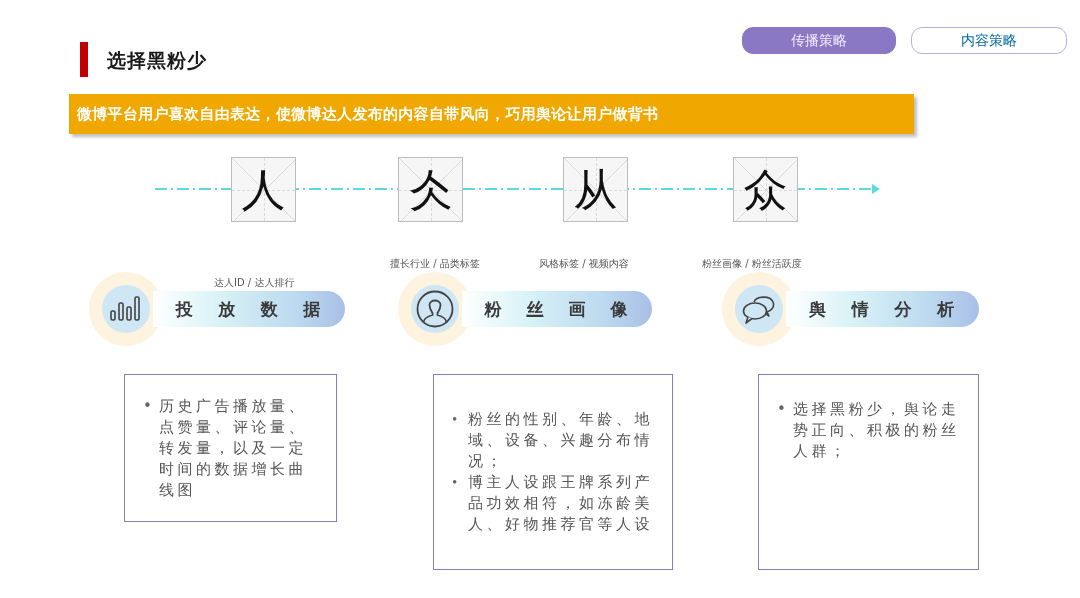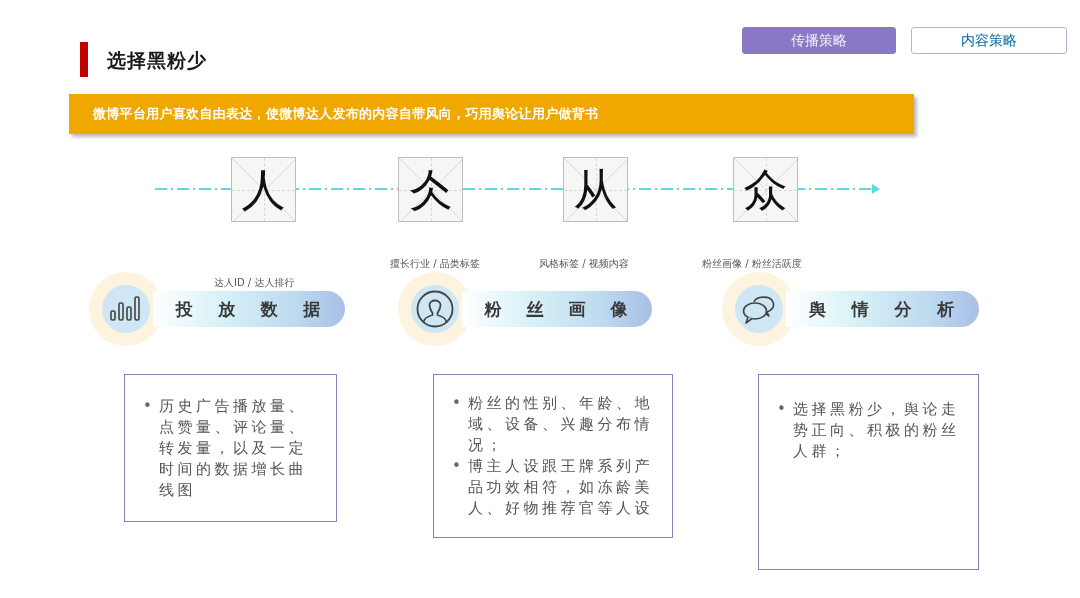--- a/index.html
+++ b/index.html
@@ -15,35 +15,35 @@
       background: #c00000;
     }
     .title-text {
       position: absolute; left: 107px; top: 48px;
       font-family: "DejaVu Sans", sans-serif; font-weight: bold;
       font-size: 19px; color: #1a1a1a; letter-spacing: 1px;
     }
 
     
     .tab {
-      position: absolute; top: 27px; height: 27px; border-radius: 3px;
+      position: absolute; top: 27px; height: 27px; border-radius: 11px;
       font-family: "DejaVu Serif", serif; font-size: 14px;
       display: flex; align-items: center; justify-content: center;
       cursor: pointer;
     }
     .tab-active { left: 742px; width: 154px; background: #8a78c4; color: #f3eefc; border: 1px solid #8a78c4; }
     .tab-inactive { left: 911px; width: 156px; background: #ffffff; color: #0369a1; border: 1px solid #b9b0da; }
 
     
     .banner {
       position: absolute; left: 69px; top: 94px; width: 845px; height: 40px;
       background: #f0a800;
       box-shadow: 3px 3px 3px rgba(0,0,0,0.25);
-      color: #ffffff; font-weight: bold; font-size: 13px;
-      display: flex; align-items: center; padding-left: 24px;
+      color: #ffffff; font-weight: bold; font-size: 15px;
+      display: flex; align-items: center; padding-left: 8px;
       letter-spacing: 0.3px;
     }
 
     
     .connector {
       position: absolute; left: 155px; top: 188px; width: 720px; height: 2px;
       background-image: repeating-linear-gradient(to right,
         #5fd9e0 0px, #5fd9e0 12px, transparent 12px, transparent 16px,
         #5fd9e0 16px, #5fd9e0 18px, transparent 18px, transparent 22px);
     }
@@ -219,21 +219,21 @@
       <span>析</span>
     </div>
   </div>
 
   <div class="desc-box" style="left:124px; width:213px; height:148px;justify-content:center;">
     <ul>
       <li>历史广告播放量、点赞量、评论量、转发量，以及一定时间的数据增长曲线图</li>
     </ul>
   </div>
 
-  <div class="desc-box" style="left:433px; width:240px; height:164px;">
+  <div class="desc-box" style="left:433px; width:240px; height:196px;font-family:Liberation Serif, serif;">
     <ul>
       <li>粉丝的性别、年龄、地域、设备、兴趣分布情况；</li>
       <li>博主人设跟王牌系列产品功效相符，如冻龄美人、好物推荐官等人设</li>
     </ul>
   </div>
 
   <div class="desc-box" style="left:758px; width:221px; height:196px; justify-content:flex-start; padding-top:24px;">
     <ul>
       <li>选择黑粉少，舆论走势正向、积极的粉丝人群；</li>
     </ul>

